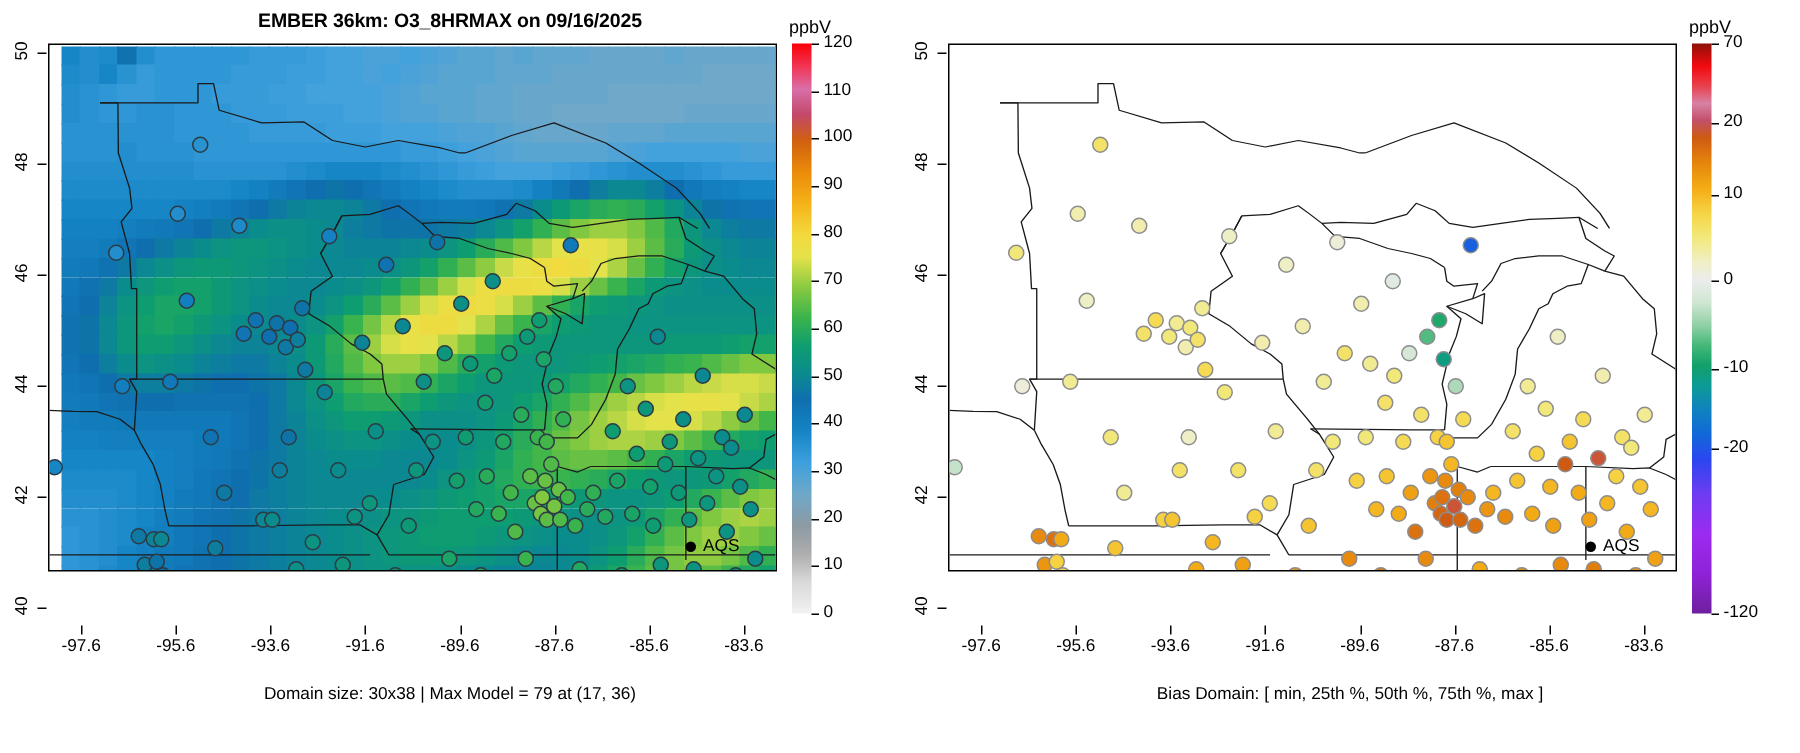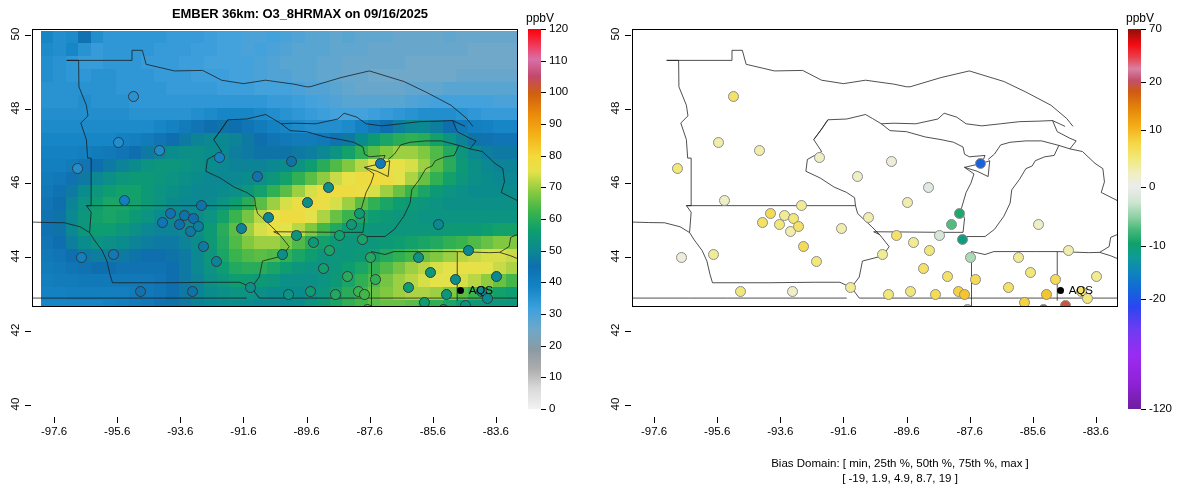--- a/index.html
+++ b/index.html
@@ -24,21 +24,21 @@
     text-align: center;
     font-size: 13px; font-weight: bold; color: #000;
     letter-spacing: -0.1px;
     white-space: nowrap;
   }
 
   
   .plotbox {
     position: absolute;
     left: 32px; top: 29px;
-    width: 486px; height: 278px;
+    width: 486px; height: 352px;
     border: 1px solid #000000;
     background: #ffffff;
     overflow: hidden;
   }
   .raster-clip {
     position: absolute; left: 0; top: 0;
     width: 100%; height: 100%;
     overflow: hidden;
   }
   .cell { position: absolute; }
@@ -1470,20 +1470,21 @@
         <div class="tick ytick" style="left: 25px; top: 256.756px;"></div>
         <div class="ylab" style="left: 0px; top: 249.756px;">44</div>
         <div class="tick ytick" style="left: 25px; top: 182.689px;"></div>
         <div class="ylab" style="left: 0px; top: 175.689px;">46</div>
         <div class="tick ytick" style="left: 25px; top: 108.622px;"></div>
         <div class="ylab" style="left: 0px; top: 101.622px;">48</div>
         <div class="tick ytick" style="left: 25px; top: 34.555px;"></div>
         <div class="ylab" style="left: 0px; top: 27.555px;">50</div>
       </div>
 
+    <div class="caption line1">Domain size: 30x38 | Max Model = 79 at (17, 36)</div>
 
     <div class="cbar-wrap" id="model-colorbar" style="left:528px;top:29px;">
       <div class="cbar-unit" id="model-cbar-unit" style="left:-2px;top:-18px;">ppbV</div>
       <div class="cbar-strip" id="model-cbar-strip" style="height: 380px; top: 0px; left: 0px; background: linear-gradient(rgb(251, 0, 6) 0%, rgb(239, 60, 94) 4.5%, rgb(217, 111, 168) 8%, rgb(194, 72, 106) 12.5%, rgb(208, 96, 15) 17%, rgb(234, 139, 10) 22.5%, rgb(245, 178, 24) 28%, rgb(243, 217, 60) 33.5%, rgb(228, 226, 74) 37.5%, rgb(134, 201, 64) 43%, rgb(60, 180, 75) 48%, rgb(14, 158, 110) 53%, rgb(11, 138, 143) 58%, rgb(15, 111, 174) 62.5%, rgb(20, 132, 196) 68%, rgb(61, 160, 221) 73.5%, rgb(110, 168, 201) 79%, rgb(140, 154, 163) 84.5%, rgb(173, 173, 173) 89.5%, rgb(217, 217, 217) 94.5%, rgb(242, 242, 242) 100%);"></div>
     <div class="cbar-tick" style="left: 13px; top: 0px;"></div>
         <div class="cbar-lab" style="left: 21px; top: -7px;">120</div>
         <div class="cbar-tick" style="left: 13px; top: 31.6667px;"></div>
         <div class="cbar-lab" style="left: 21px; top: 24.6667px;">110</div>
         <div class="cbar-tick" style="left: 13px; top: 63.3333px;"></div>
         <div class="cbar-lab" style="left: 21px; top: 56.3333px;">100</div>
@@ -1713,21 +1714,20 @@
         <div class="ylab" style="left: 0px; top: 249.756px;">44</div>
         <div class="tick ytick" style="left: 25px; top: 182.689px;"></div>
         <div class="ylab" style="left: 0px; top: 175.689px;">46</div>
         <div class="tick ytick" style="left: 25px; top: 108.622px;"></div>
         <div class="ylab" style="left: 0px; top: 101.622px;">48</div>
         <div class="tick ytick" style="left: 25px; top: 34.555px;"></div>
         <div class="ylab" style="left: 0px; top: 27.555px;">50</div>
       </div>
 
     <div class="caption line1">Bias Domain: [ min, 25th %, 50th %, 75th %, max ]</div>
-    <div class="caption line2">[ -19,   1.9,   4.9,   8.7,   19 ]</div>
 
     <div class="cbar-wrap" id="bias-colorbar" style="left:528px;top:29px;">
       <div class="cbar-unit" id="bias-cbar-unit" style="left:-2px;top:-18px;">ppbV</div>
       <div class="cbar-strip" id="bias-cbar-strip" style="height: 380px; top: 0px; left: 0px; background: linear-gradient(rgb(141, 16, 8) 0%, rgb(243, 10, 16) 4%, rgb(232, 65, 78) 7.5%, rgb(216, 129, 164) 10.5%, rgb(194, 80, 106) 13.5%, rgb(207, 90, 18) 16.5%, rgb(229, 134, 12) 21%, rgb(244, 173, 22) 25.5%, rgb(246, 214, 71) 30%, rgb(242, 232, 122) 34%, rgb(240, 239, 192) 38%, rgb(236, 236, 236) 41.5%, rgb(207, 230, 210) 45.5%, rgb(143, 208, 164) 49.5%, rgb(68, 184, 120) 53%, rgb(17, 160, 106) 56.5%, rgb(14, 155, 150) 60%, rgb(15, 132, 189) 64%, rgb(18, 104, 216) 68.5%, rgb(42, 70, 240) 73%, rgb(109, 60, 242) 79%, rgb(155, 43, 240) 86%, rgb(143, 34, 216) 93%, rgb(110, 31, 158) 100%);"></div>
     <div class="cbar-tick" style="left: 13px; top: 0px;"></div>
         <div class="cbar-lab" style="left: 21px; top: -7px;">70</div>
         <div class="cbar-tick" style="left: 13px; top: 53.2px;"></div>
         <div class="cbar-lab" style="left: 21px; top: 46.2px;">20</div>
         <div class="cbar-tick" style="left: 13px; top: 100.7px;"></div>
         <div class="cbar-lab" style="left: 21px; top: 93.7px;">10</div>

